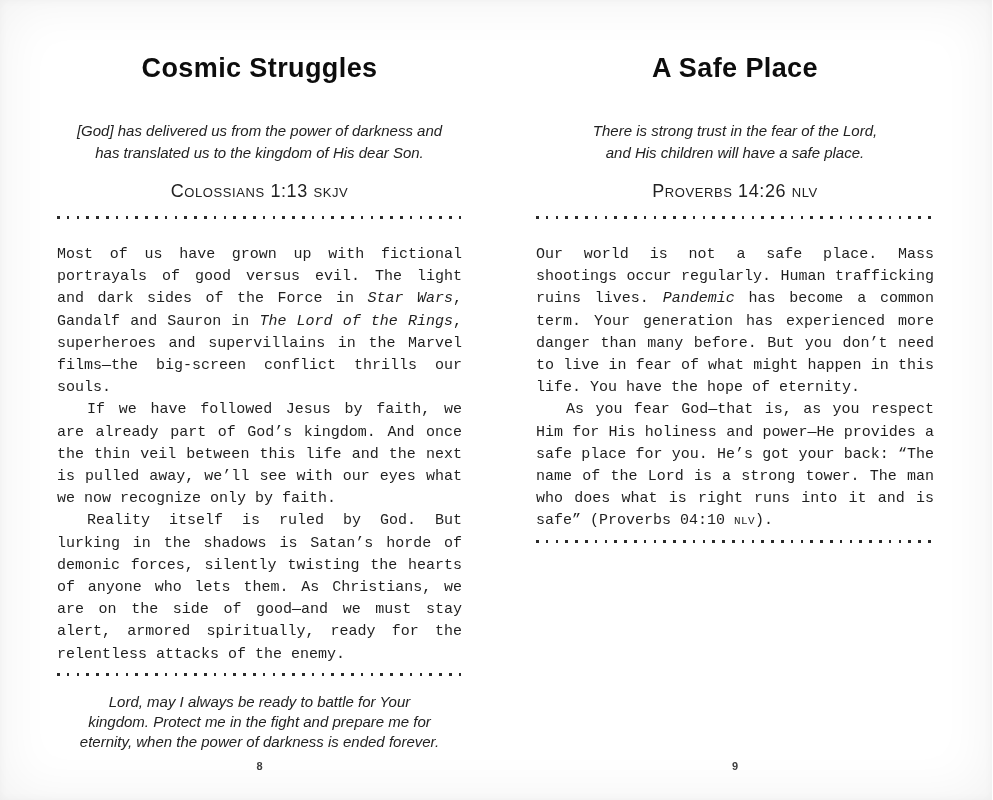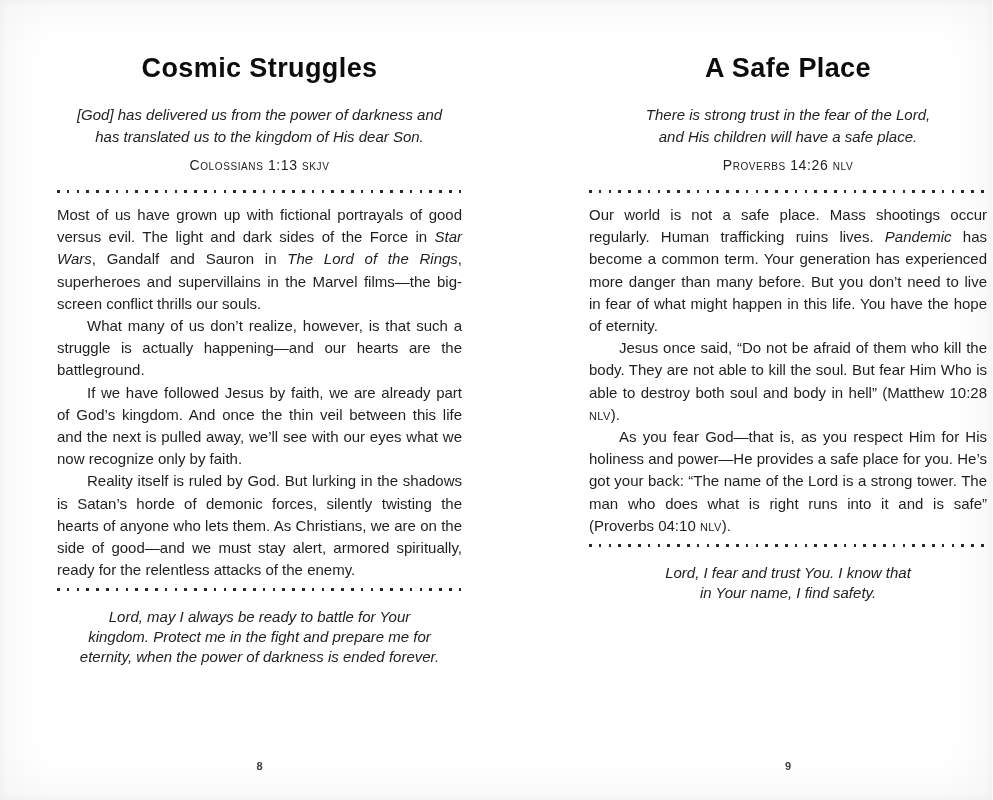--- a/index.html
+++ b/index.html
@@ -16,61 +16,62 @@
     box-shadow: inset 0 0 55px rgba(0,0,0,0.06), inset 0 0 8px rgba(0,0,0,0.04);
     overflow: hidden;
     color: #1f1f1f;
   }
   .page {
     position: absolute;
     top: 0;
     bottom: 0;
   }
   .page-left  { left: 57px;  width: 405px; }
-  .page-right { left: 589px; width: 398px; }
+  .page-right { left: 536px; width: 398px; }
 
   .title {
     margin: 52px 0 0 0;
     text-align: center;
     font-size: 27px;
     line-height: 32px;
     font-weight: bold;
     letter-spacing: 0.4px;
     color: #0d0d0d;
   }
   .epigraph {
-    margin-top: 20px;
+    margin-top: 36px;
     text-align: center;
     font-style: italic;
     font-size: 15px;
     line-height: 22px;
     white-space: pre-line;
     color: #222222;
   }
   .verse-ref {
-    margin-top: 8px;
+    margin-top: 18px;
     text-align: center;
     font-variant: small-caps;
     letter-spacing: 0.6px;
-    font-size: 14px;
+    font-size: 18px;
     line-height: 19px;
     color: #222222;
   }
   .dotted {
     height: 3px;
     margin-top: 15px;
     background-image: repeating-linear-gradient(to right, #2a2a2a 0 2.6px, transparent 2.6px 9.8px);
   }
   .dotted.bottom { margin-top: 7px; }
   .body-text {
-    margin-top: 11px;
+    margin-top: 25px;
     font-size: 15px;
     line-height: 22.2px;
     text-align: justify;
     color: #1f1f1f;
+    font-family: Liberation Mono, monospace;
   }
   .para { margin: 0; }
   .para.indent { text-indent: 30px; }
   .it { font-style: italic; }
   .sc { font-variant: small-caps; letter-spacing: 0.4px; }
   .prayer {
     margin-top: 16px;
     text-align: center;
     font-style: italic;
     font-size: 15px;
@@ -95,41 +96,37 @@
 <div class="sheet">
 
   <div class="page page-left">
     <h1 class="title">Cosmic Struggles</h1>
     <div class="epigraph">[God] has delivered us from the power of darkness and
 has translated us to the kingdom of His dear Son.</div>
     <div class="verse-ref">Colossians 1:13 skjv</div>
     <div class="dotted top"></div>
     <div class="body-text">
         <p class="para"><span>Most of us have grown up with fictional portrayals of good versus evil. The light and dark sides of the Force in </span><span class="it">Star Wars</span><span>, Gandalf and Sauron in </span><span class="it">The Lord of the Rings</span><span>, superheroes and supervillains in the Marvel films—the big-screen conflict thrills our souls.</span></p>
-        <p class="para indent"><span>What many of us don’t realize, however, is that such a struggle is actually happening—and our hearts are the battleground.</span></p>
         <p class="para indent"><span>If we have followed Jesus by faith, we are already part of God’s kingdom. And once the thin veil between this life and the next is pulled away, we’ll see with our eyes what we now recognize only by faith.</span></p>
         <p class="para indent"><span>Reality itself is ruled by God. But lurking in the shadows is Satan’s horde of demonic forces, silently twisting the hearts of anyone who lets them. As Christians, we are on the side of good—and we must stay alert, armored spiritually, ready for the relentless attacks of the enemy.</span></p>
       </div>
     <div class="dotted bottom"></div>
     <div class="prayer">Lord, may I always be ready to battle for Your
 kingdom. Protect me in the fight and prepare me for
 eternity, when the power of darkness is ended forever.</div>
     <div class="page-number">8</div>
   </div>
 
   <div class="page page-right">
     <h1 class="title">A Safe Place</h1>
     <div class="epigraph">There is strong trust in the fear of the Lord,
 and His children will have a safe place.</div>
     <div class="verse-ref">Proverbs 14:26 nlv</div>
     <div class="dotted top"></div>
     <div class="body-text">
         <p class="para"><span>Our world is not a safe place. Mass shootings occur regularly. Human trafficking ruins lives. </span><span class="it">Pandemic</span><span> has become a common term. Your generation has experienced more danger than many before. But you don’t need to live in fear of what might happen in this life. You have the hope of eternity.</span></p>
-        <p class="para indent"><span>Jesus once said, “Do not be afraid of them who kill the body. They are not able to kill the soul. But fear Him Who is able to destroy both soul and body in hell” (Matthew 10:28 </span><span class="sc">nlv</span><span>).</span></p>
         <p class="para indent"><span>As you fear God—that is, as you respect Him for His holiness and power—He provides a safe place for you. He’s got your back: “The name of the Lord is a strong tower. The man who does what is right runs into it and is safe” (Proverbs 04:10 </span><span class="sc">nlv</span><span>).</span></p>
       </div>
     <div class="dotted bottom"></div>
-    <div class="prayer">Lord, I fear and trust You. I know that
-in Your name, I find safety.</div>
     <div class="page-number">9</div>
   </div>
 
 </div>
 
 </body></html>

